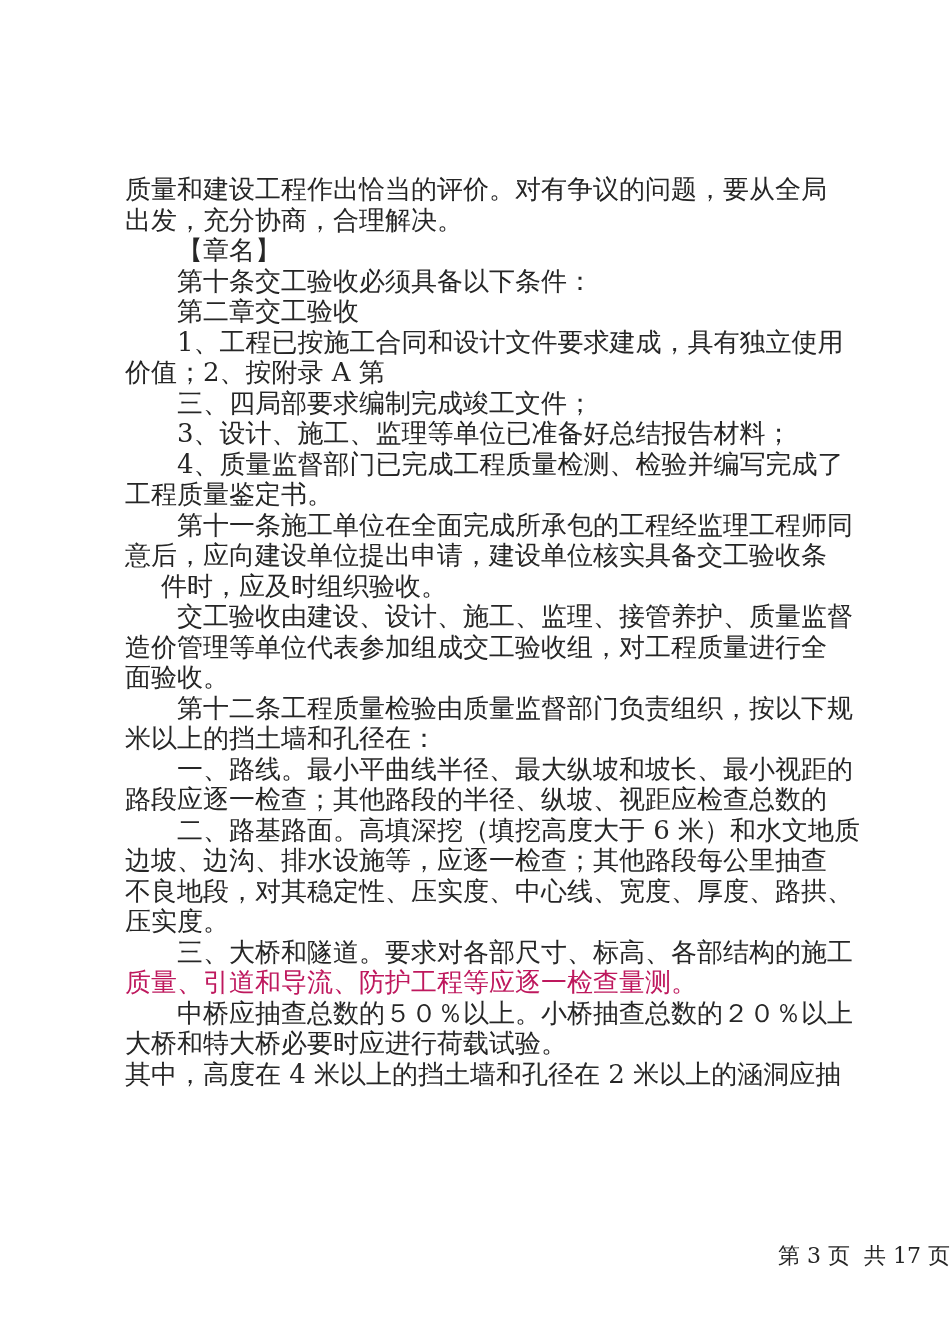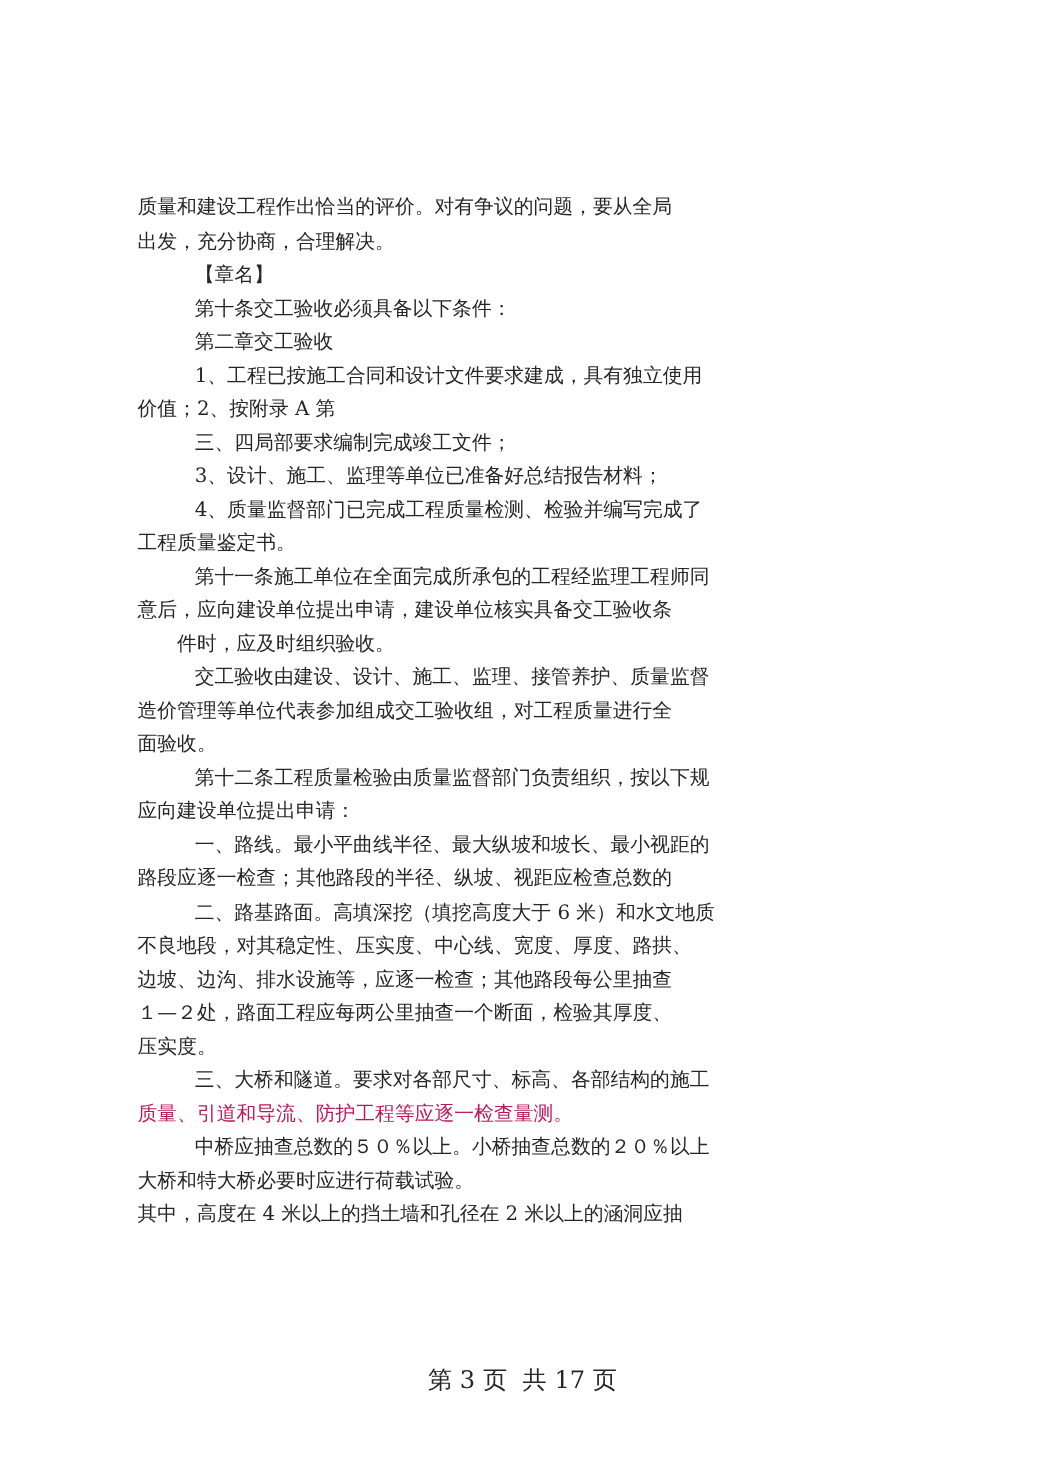--- a/index.html
+++ b/index.html
@@ -22,37 +22,37 @@
     height: 1344px;
     background: #ffffff;
   }
   .text-content {
     position: absolute;
     left: 125px;
     top: 174px;
     width: 760px;
   }
   .text-line {
-    font-size: 18px;
+    font-size: 26px;
     line-height: 30.5px;
     height: 30.5px;
     color: #262626;
     white-space: pre;
     letter-spacing: 0px;
     font-weight: 400;
   }
   .text-line.indent {
     text-indent: 52px;
   }
   .page-footer {
     position: absolute;
     left: 0;
     top: 1243px;
     width: 950px;
-    text-align: center;
+    text-align: right;
     font-size: 22px;
     line-height: 26px;
     color: #262626;
     white-space: pre;
   }
 </style>
 </head>
 <body style="background: rgb(255, 255, 255);">
 
 <div class="doc-page">
@@ -69,27 +69,26 @@
       <div class="text-line indent" style="color: rgb(38, 38, 38);">3、设计、施工、监理等单位已准备好总结报告材料；</div>
       <div class="text-line indent" style="color: rgb(38, 38, 38);">4、质量监督部门已完成工程质量检测、检验并编写完成了</div>
       <div class="text-line" style="color: rgb(38, 38, 38);">工程质量鉴定书。</div>
       <div class="text-line indent" style="color: rgb(38, 38, 38);">第十一条施工单位在全面完成所承包的工程经监理工程师同</div>
       <div class="text-line" style="color: rgb(38, 38, 38);">意后，应向建设单位提出申请，建设单位核实具备交工验收条</div>
       <div class="text-line" style="color: rgb(38, 38, 38); margin-left: 36px;">件时，应及时组织验收。</div>
       <div class="text-line indent" style="color: rgb(38, 38, 38);">交工验收由建设、设计、施工、监理、接管养护、质量监督</div>
       <div class="text-line" style="color: rgb(38, 38, 38);">造价管理等单位代表参加组成交工验收组，对工程质量进行全</div>
       <div class="text-line" style="color: rgb(38, 38, 38);">面验收。</div>
       <div class="text-line indent" style="color: rgb(38, 38, 38);">第十二条工程质量检验由质量监督部门负责组织，按以下规</div>
-      <div class="text-line" style="color: rgb(38, 38, 38);">应向建设单位提出申请：</div>
+      <div class="text-line" style="color: rgb(38, 38, 38);">米以上的挡土墙和孔径在：</div>
       <div class="text-line indent" style="color: rgb(38, 38, 38);">一、路线。最小平曲线半径、最大纵坡和坡长、最小视距的</div>
       <div class="text-line" style="color: rgb(38, 38, 38);">路段应逐一检查；其他路段的半径、纵坡、视距应检查总数的</div>
       <div class="text-line indent" style="color: rgb(38, 38, 38);">二、路基路面。高填深挖（填挖高度大于 6 米）和水文地质</div>
+      <div class="text-line" style="color: rgb(38, 38, 38);">边坡、边沟、排水设施等，应逐一检查；其他路段每公里抽查</div>
       <div class="text-line" style="color: rgb(38, 38, 38);">不良地段，对其稳定性、压实度、中心线、宽度、厚度、路拱、</div>
-      <div class="text-line" style="color: rgb(38, 38, 38);">边坡、边沟、排水设施等，应逐一检查；其他路段每公里抽查</div>
-      <div class="text-line" style="color: rgb(38, 38, 38);">１—２处，路面工程应每两公里抽查一个断面，检验其厚度、</div>
       <div class="text-line" style="color: rgb(38, 38, 38);">压实度。</div>
       <div class="text-line indent" style="color: rgb(38, 38, 38);">三、大桥和隧道。要求对各部尺寸、标高、各部结构的施工</div>
       <div class="text-line" style="color: #be185d;">质量、引道和导流、防护工程等应逐一检查量测。</div>
       <div class="text-line indent" style="color: rgb(38, 38, 38);">中桥应抽查总数的５０％以上。小桥抽查总数的２０％以上</div>
       <div class="text-line" style="color: rgb(38, 38, 38);">大桥和特大桥必要时应进行荷载试验。</div>
       <div class="text-line" style="color: rgb(38, 38, 38);">其中，高度在 4 米以上的挡土墙和孔径在 2 米以上的涵洞应抽</div>
     </div>
   <div class="page-footer" style="color: rgb(38, 38, 38);">第 3 页  共 17 页</div>
 </div>
 

